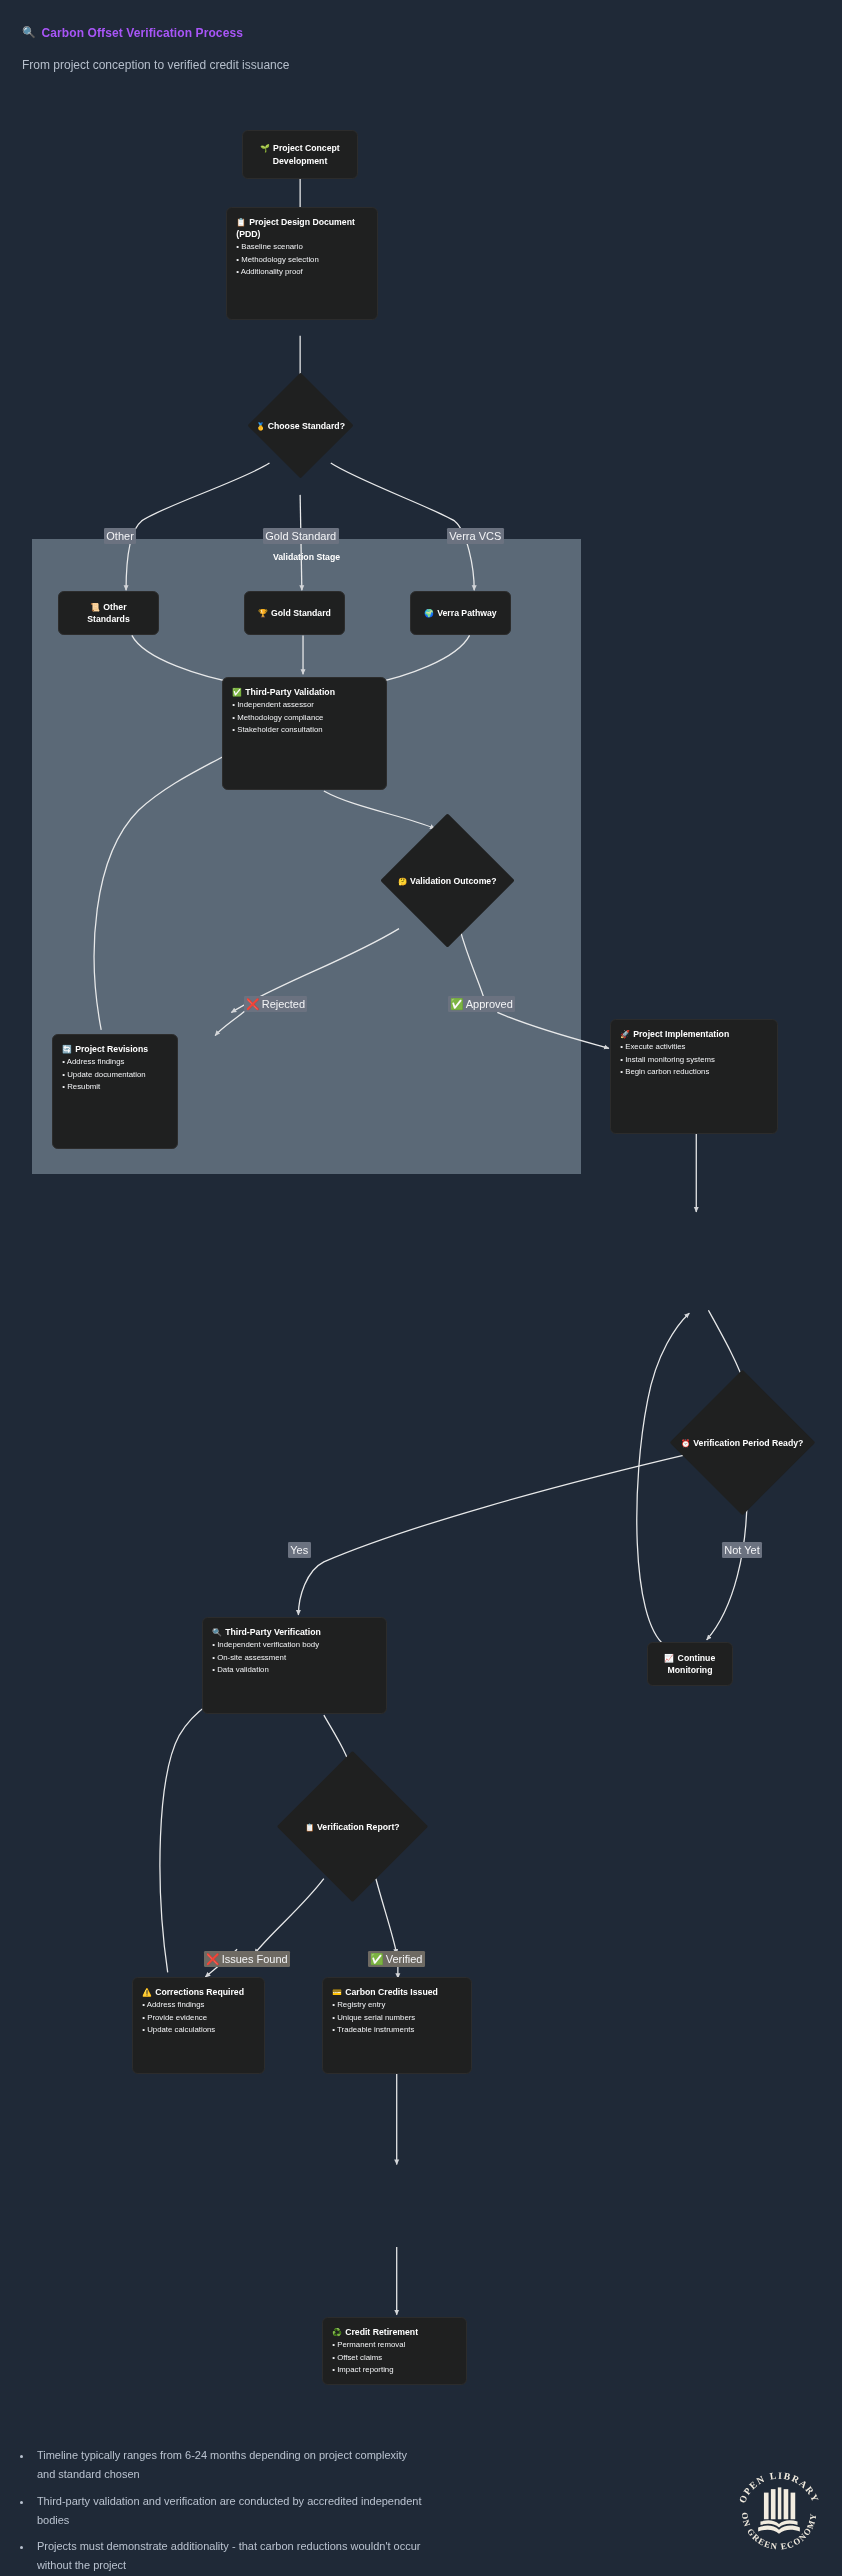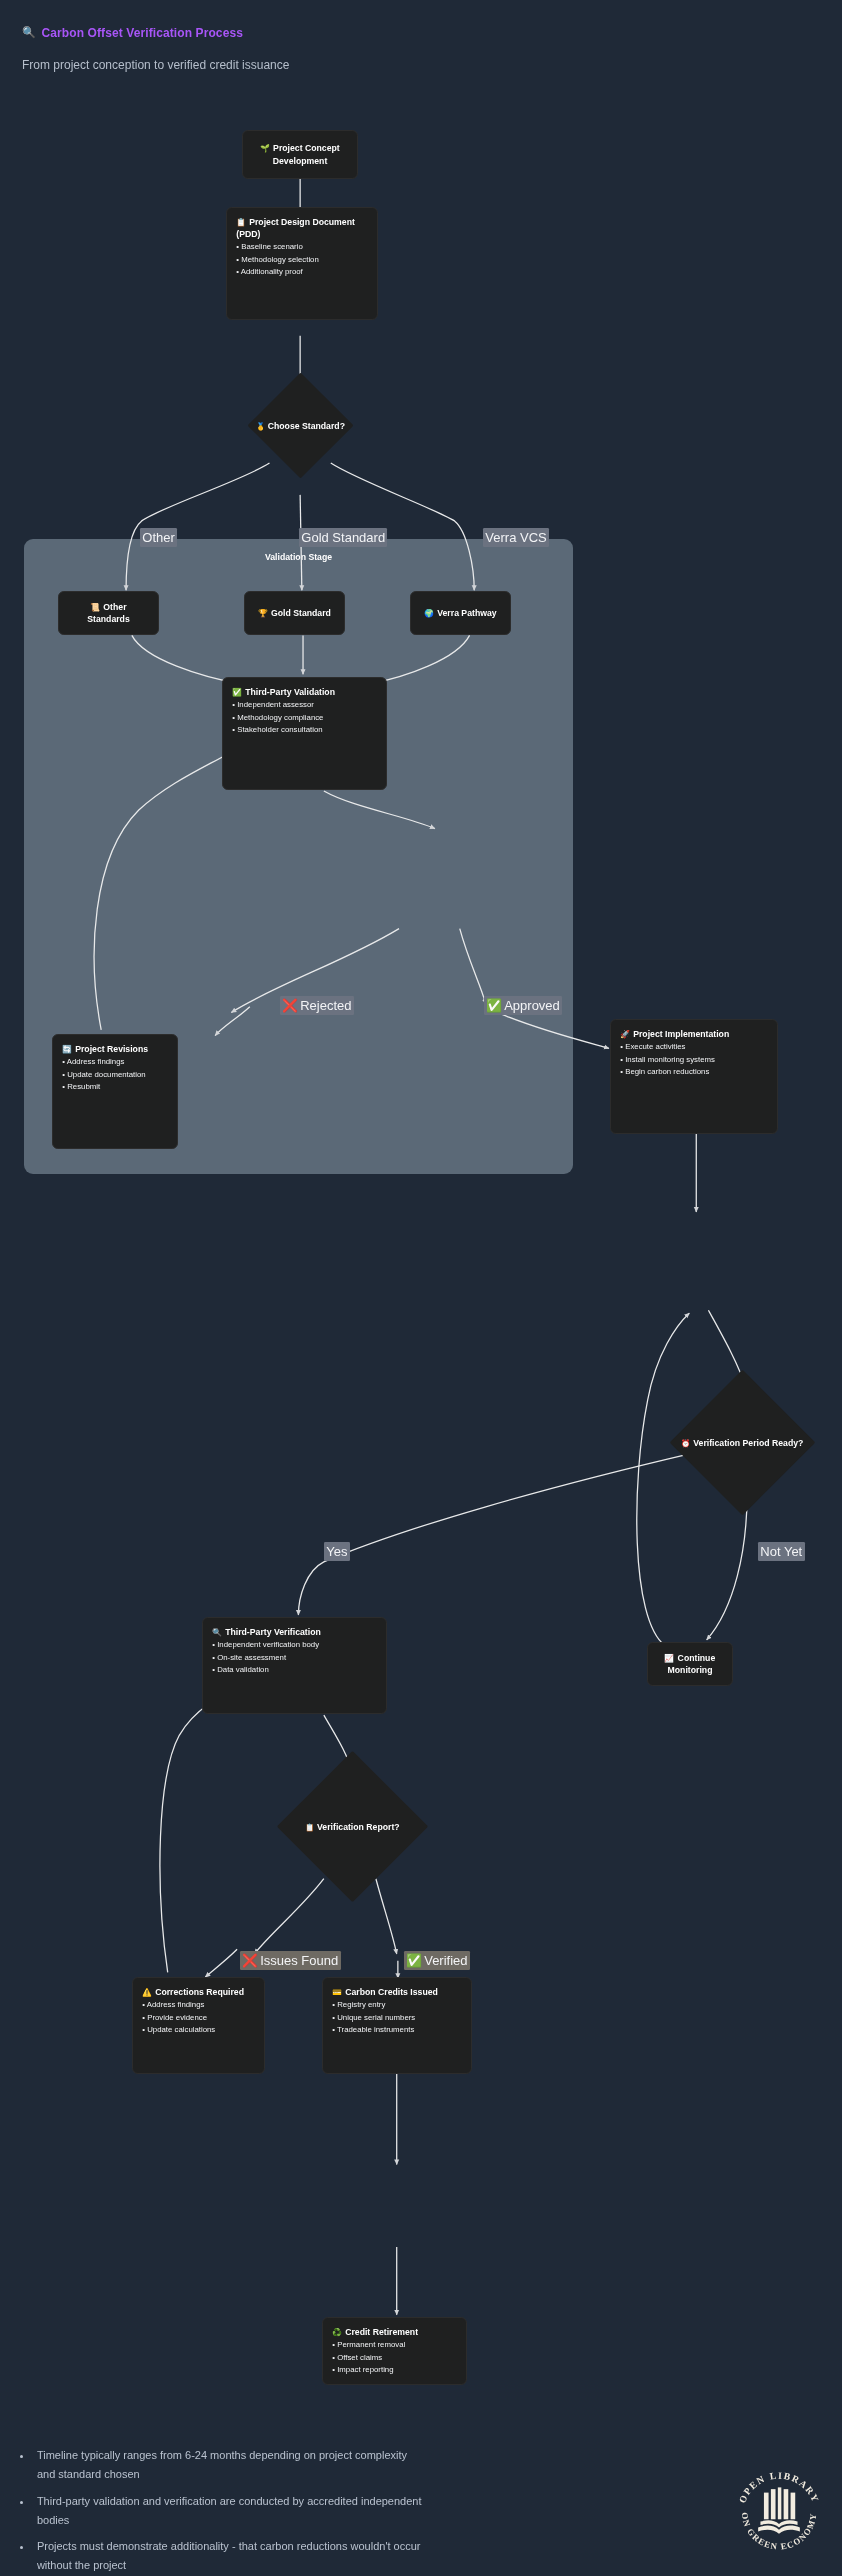--- a/index.html
+++ b/index.html
@@ -17,21 +17,21 @@
   .hdr-icon{font-size:11px;line-height:1;}
   .hdr-title{font-size:12px;font-weight:bold;color:#a855f7;letter-spacing:0.1px;}
   .hdr-sub{position:absolute;left:22px;top:58px;font-size:12px;color:#b6bfcc;}
 
   
   #edges{position:absolute;left:0;top:0;width:842px;height:2576px;}
   .ln{fill:none;stroke:#e8e9ea;stroke-width:2.2;}
   .lnf{fill:#d3d5d8;}
 
   
-  .sub{position:absolute;border-radius:9px;}
+  .sub{position:absolute;border-radius:0;margin-left:8px;}
   .sub-title{position:absolute;width:100%;text-align:center;font-size:8.7px;font-weight:bold;color:#ffffff;}
   #sg-validation{left:24px;top:539px;width:549px;height:635px;background:#5b6977;}
   #sg-validation .sub-title{top:12.7px;}
   #sg-credit{left:83px;top:1571px;width:434px;height:493px;background:#7d7158;}
   #sg-credit .sub-title{top:11.6px;}
 
   
   .node{position:absolute;background:#1f2020;border:0.6px solid #2c2c2c;border-radius:5.8px;
         box-sizing:border-box;padding:8px 9.3px 8px 9.3px;}
   .node .ttl{font-size:8.7px;font-weight:bold;color:#ffffff;line-height:1.38;}
@@ -45,22 +45,22 @@
   
   .dmd{position:absolute;}
   .dmd .shape{position:absolute;left:0;top:0;width:100%;height:100%;
               background:#1f2020;transform:rotate(45deg);border-radius:1.7px;}
   .dmd .lbl{position:absolute;left:50%;top:50%;transform:translate(-50%,-50%);
             width:160%;text-align:center;font-size:8.7px;font-weight:bold;color:#fff;line-height:1.45;
             pointer-events:none;}
   .dmd .lbl .emo{font-size:7.5px;margin-right:2.3px;}
 
   
-  .elabel{position:absolute;background:#6b7280;color:#f3f4f6;font-size:13px;
-          padding:0.6px 2.3px;border-radius:1.2px;white-space:nowrap;line-height:1.35;margin-left:36px;}
+  .elabel{position:absolute;background:#6b7280;color:#f3f4f6;font-size:11px;
+          padding:0.6px 2.3px;border-radius:1.2px;white-space:nowrap;line-height:1.35;}
   .elabel .emo{margin-right:1.7px;}
   .elabel.on-tan{background:#6e6a63;}
 
   
   #notes{position:absolute;left:23px;top:2446px;width:405px;}
   #notes li{font-size:11px;color:#b9c2cf;line-height:1.75;margin-bottom:7px;
             list-style:disc;margin-left:10.4px;padding-left:3.5px;}
   #notes ul{margin:0;padding:0;}
 
   
@@ -197,20 +197,26 @@
     <div class="ttl">
       <span class="emo">✅</span><span>Third-Party Validation</span>
     </div>
     <ul>
       <li>Independent assessor</li>
       <li>Methodology compliance</li>
       <li>Stakeholder consultation</li>
     </ul>
   </div>
 
+  <div class="dmd" style="left:400px;top:833px;width:95px;height:95px;">
+    <div class="shape"></div>
+    <div class="lbl">
+      <span class="emo">🤔</span><span>Validation Outcome?</span>
+    </div>
+  </div>
 
   <div class="elabel" style="left:244px;top:996px;">
     <span class="emo">❌</span><span>Rejected</span>
   </div>
   <div class="elabel" style="left:448px;top:996px;">
     <span class="emo">✅</span><span>Approved</span>
   </div>
 
   <div class="node" style="left:52px;top:1034px;width:126px;height:115px;">
     <div class="ttl">

